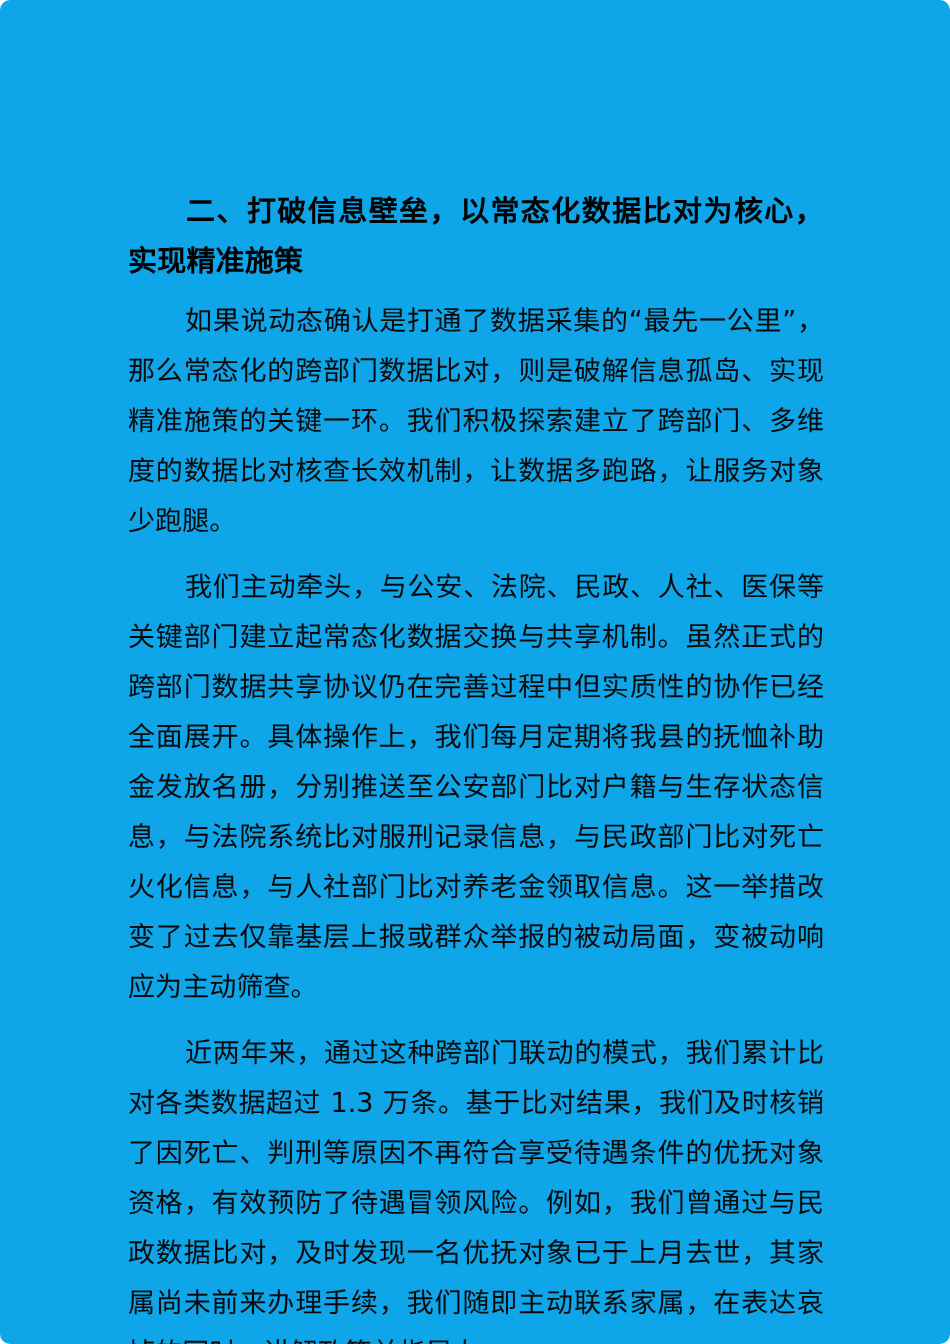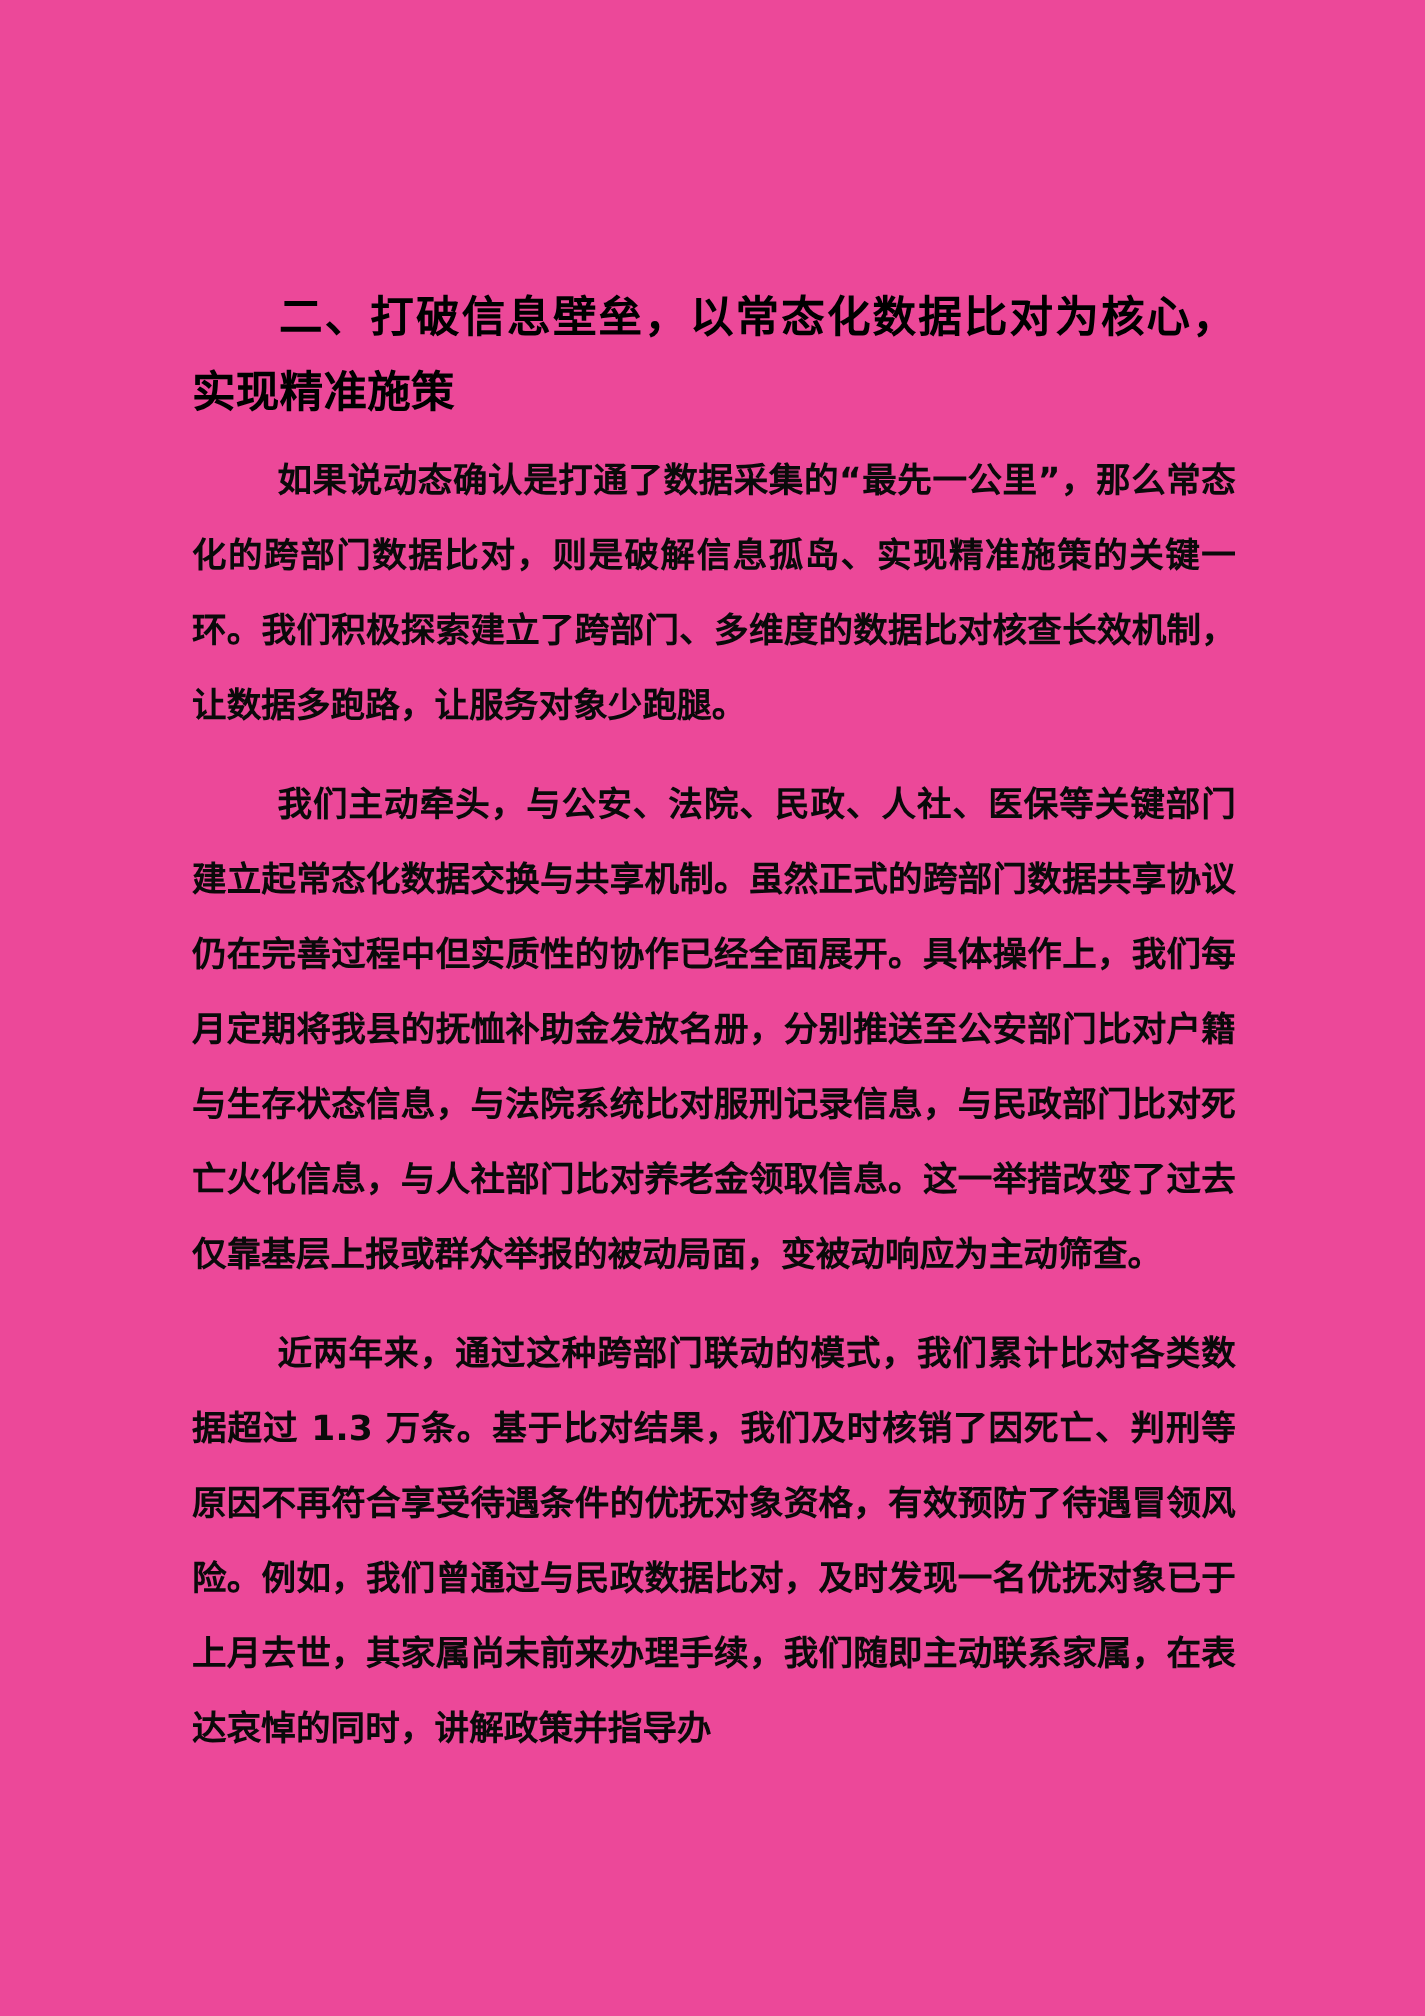--- a/index.html
+++ b/index.html
@@ -7,23 +7,24 @@
     margin: 0;
     padding: 0;
     background: #ffffff;
   }
 
   .page {
     position: relative;
     width: 950px;
     height: 1344px;
     margin: 0;
-    background: #ec4899;
+    background: #0ea5e9;
     overflow: hidden;
     box-sizing: border-box;
+    border-radius: 10px;
   }
 
   .content {
     position: absolute;
     left: 128px;
     top: 186px;
     width: 696px;
   }
 
   .doc-heading {
@@ -36,22 +37,22 @@
     text-align: justify;
     text-justify: inter-ideograph;
     margin: 0 0 0 0;
     text-indent: 58px;
     white-space: normal;
     word-break: break-all;
   }
 
   .doc-para {
     font-family: "DejaVu Sans", "Liberation Sans", sans-serif;
-    font-weight: 700;
-    font-size: 23px;
+    font-weight: 400;
+    font-size: 27px;
     line-height: 50px;
     color: #0a0a0a;
     letter-spacing: 0.1px;
     text-align: justify;
     text-justify: inter-ideograph;
     margin: 0;
     text-indent: 57px;
     word-break: break-all;
     -webkit-font-smoothing: antialiased;
   }

